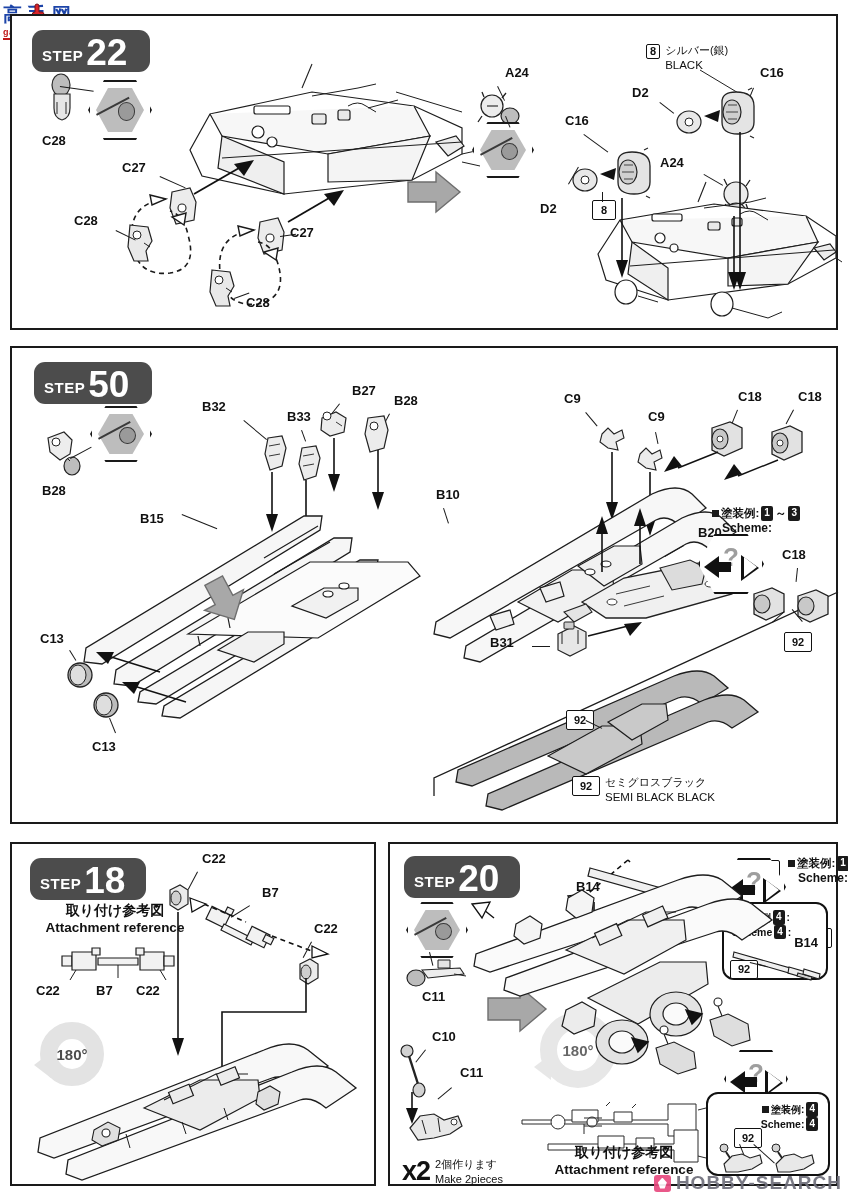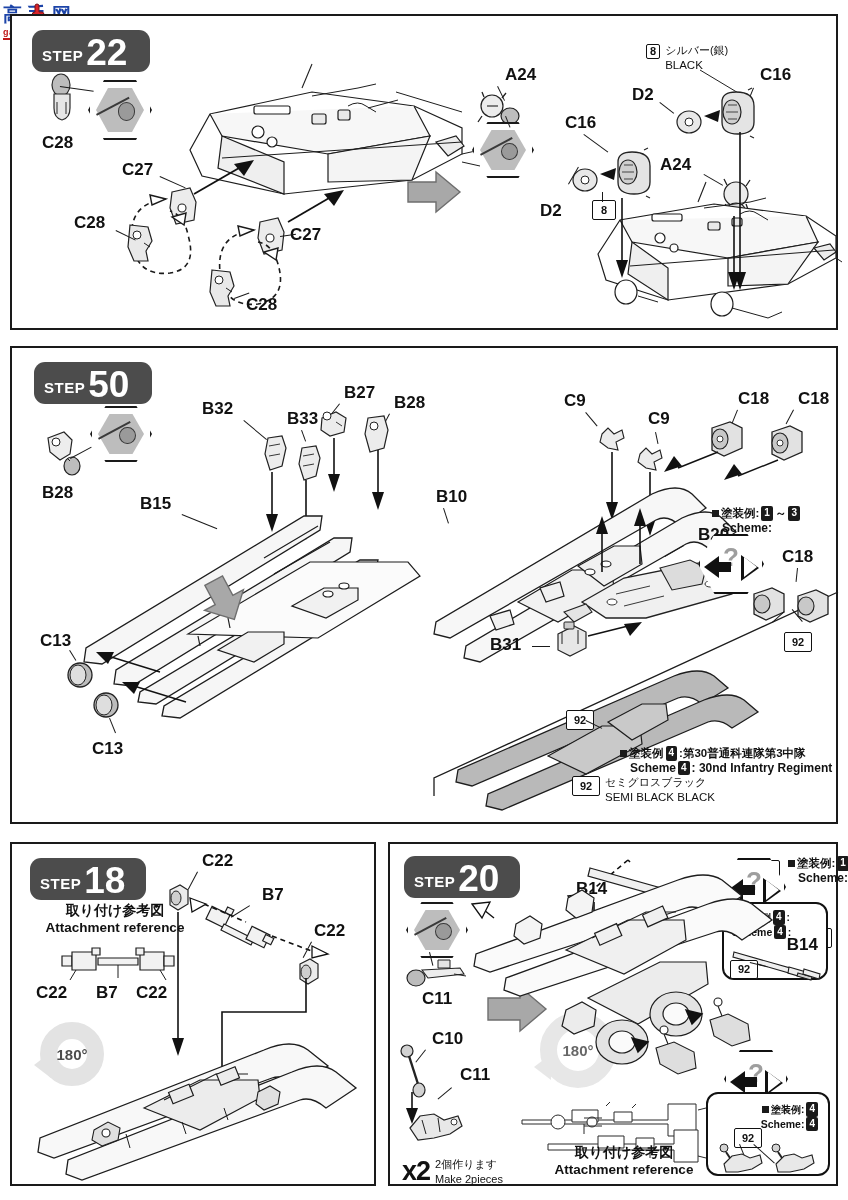--- a/index.html
+++ b/index.html
@@ -16,21 +16,21 @@
 
   
   .step-badge{position:absolute;background:#4c4c4c;border-radius:11px;color:#fff;
               display:flex;align-items:flex-end;justify-content:flex-start;
               padding:0 8px 0 10px;box-sizing:border-box;}
   .step-badge .word{font-size:15px;font-weight:bold;letter-spacing:.5px;line-height:1;padding-bottom:9px;}
   .step-badge .num{font-size:37px;font-weight:bold;line-height:1;padding-bottom:1px;margin-left:3px;}
 
   
   .lbl{position:absolute;font-weight:bold;color:#111;white-space:nowrap;line-height:1;}
-  .lbl.lg{font-size:17px;}
+  .lbl.lg{font-size:13px;}
 
   
   .lead{position:absolute;background:#1a1a1a;height:1px;transform-origin:0 0;}
 
   
   .hex{position:absolute;background:#ffffff;border:2px solid #1a1a1a;
        clip-path:polygon(25% 0,75% 0,100% 50%,75% 100%,25% 100%,0 50%);}
   .hex .inner{position:absolute;inset:6px;background:#bdbdbd;
        clip-path:polygon(25% 0,75% 0,100% 50%,75% 100%,25% 100%,0 50%);}
   .hex .dot{position:absolute;left:46%;top:36%;width:26%;height:30%;border-radius:50%;
@@ -366,21 +366,21 @@
     <div class="lead" style="left:290px;top:82px;width:12px;transform:rotate(70deg);"></div>
     <svg class="draw" style="left:282px;top:96px;width:30px;height:40px;" viewBox="0 0 30 40">
       <path d="M8 4 L22 2 L26 14 L22 32 L10 36 L5 20 Z" fill="#ececec" stroke="#222" stroke-width="1.2"></path>
       <path d="M9 12 L20 10 M9 22 L20 20" stroke="#222" stroke-width=".9"></path>
     </svg>
     <svg class="draw" style="left:286px;top:132px;width:16px;height:62px;" viewBox="0 0 16 62">
       <path d="M8 0 L8 46" stroke="#111" stroke-width="1.6"></path>
         <path d="M8 60 L2 42 L14 42 Z" fill="#111"></path>
     </svg>
 
-    <span class="lbl lg" style="left:332px;top:36px;">B27</span>
+    <span class="lbl lg" style="left:340px;top:36px;">B27</span>
     <div class="lead" style="left:328px;top:56px;width:16px;transform:rotate(128deg);"></div>
     <svg class="draw" style="left:304px;top:58px;width:34px;height:34px;" viewBox="0 0 34 34">
       <path d="M6 12 L20 6 L30 12 L28 26 L14 30 L5 24 Z" fill="#ececec" stroke="#222" stroke-width="1.2"></path>
       <circle cx="11" cy="10" r="4" fill="#fff" stroke="#222" stroke-width="1"></circle>
       <path d="M20 16 L26 20" stroke="#222" stroke-width=".9"></path>
     </svg>
     <svg class="draw" style="left:314px;top:90px;width:16px;height:56px;" viewBox="0 0 16 56">
       <path d="M8 0 L8 40" stroke="#111" stroke-width="1.6"></path>
         <path d="M8 54 L2 36 L14 36 Z" fill="#111"></path>
     </svg>
@@ -408,21 +408,21 @@
         <path d="M140 192 L170 174 L206 174 L206 186 L176 204 Z" fill="#f1f1f1"></path>
         <path d="M214 148 L246 130 L280 130 L280 142 L248 160 Z" fill="#f1f1f1"></path>
         <ellipse cx="250" cy="136" rx="5" ry="3" fill="#fff"></ellipse>
         <ellipse cx="266" cy="128" rx="5" ry="3" fill="#fff"></ellipse>
       </g>
       <g stroke="#1d1d1d" stroke-width="1.2" fill="none">
         <path d="M186 100 L240 68 M196 116 L252 84"></path>
         <path d="M120 178 L122 188 M150 160 L152 170"></path>
       </g>
     </svg>
-    <span class="lbl lg" style="left:128px;top:147px;">B15</span>
+    <span class="lbl lg" style="left:128px;top:164px;">B15</span>
     <div class="lead" style="left:170px;top:166px;width:38px;transform:rotate(22deg);"></div>
 
     <svg class="draw" style="left:52px;top:312px;width:34px;height:30px;" viewBox="0 0 34 30">
       <ellipse cx="16" cy="15" rx="12" ry="12" fill="#bcbcbc" stroke="#222" stroke-width="1.3"></ellipse>
       <ellipse cx="14" cy="15" rx="8" ry="10" fill="#dedede" stroke="#222" stroke-width="1"></ellipse>
     </svg>
     <span class="lbl lg" style="left:28px;top:284px;">C13</span>
     <div class="lead" style="left:58px;top:302px;width:12px;transform:rotate(58deg);"></div>
     <svg class="draw" style="left:82px;top:302px;width:70px;height:26px;" viewBox="0 0 70 26">
       <path d="M66 22 L14 6" stroke="#111" stroke-width="1.4"></path>
@@ -575,28 +575,20 @@
       <ellipse cx="16" cy="20" rx="8" ry="9" fill="#c8c8c8" stroke="#222" stroke-width="1.1"></ellipse>
     </svg>
     <svg class="draw" style="left:778px;top:238px;width:44px;height:40px;" viewBox="0 0 44 40">
       <path d="M8 10 L26 4 L38 10 L38 28 L20 36 L8 30 Z" fill="#e2e2e2" stroke="#222" stroke-width="1.3"></path>
       <ellipse cx="16" cy="20" rx="8" ry="9" fill="#c8c8c8" stroke="#222" stroke-width="1.1"></ellipse>
     </svg>
     <div class="chip" style="left:772px;top:284px;width:20px;height:16px;">92</div>
     <div class="lead" style="left:760px;top:274px;width:16px;transform:rotate(-42deg);"></div>
     <div class="lead" style="left:790px;top:274px;width:16px;transform:rotate(-130deg);"></div>
 
-    <div class="note" style="left:608px;top:398px;">
-      <div class="jp">
-        <span class="sq"></span><span>塗装例</span><span class="inlinechip">4</span>:<span>第30普通科連隊第3中隊</span>
-      </div>
-      <div class="en" style="padding-left:10px;">
-        <span>Scheme</span><span class="inlinechip">4</span>: <span>30nd Infantry Regiment</span>
-      </div>
-    </div>
 
     <div class="note" style="left:560px;top:428px;">
       <div style="display:flex;align-items:flex-start;gap:5px;">
         <span class="chip" style="position:relative;left:auto;top:auto;width:20px;height:16px;">92</span>
         <div>
           <div class="jp2">セミグロスブラック</div>
           <div class="en2">SEMI BLACK BLACK</div>
         </div>
       </div>
     </div>
@@ -906,14 +898,18 @@
         <path d="M6 20 L14 12 L24 10 L32 14 L42 11 L44 19 L34 25 L20 28 L8 28 Z" fill="#e8e8e8" stroke="#222" stroke-width="1.1"></path>
       </svg>
       <svg class="draw" style="left:62px;top:50px;width:48px;height:30px;" viewBox="0 0 48 30">
         <circle cx="6" cy="4" r="4" fill="#d2d2d2" stroke="#222" stroke-width="1"></circle>
         <path d="M8 8 L16 20" stroke="#222" stroke-width="2"></path>
         <path d="M6 20 L14 12 L24 10 L32 14 L42 11 L44 19 L34 25 L20 28 L8 28 Z" fill="#e8e8e8" stroke="#222" stroke-width="1.1"></path>
       </svg>
     </div>
   </div>
 
+  <div id="wm-hobby">
+    <span class="mark"></span>
+    <span class="txt">HOBBY-SEARCH</span>
+  </div>
 
 </div>
 
 </body></html>

